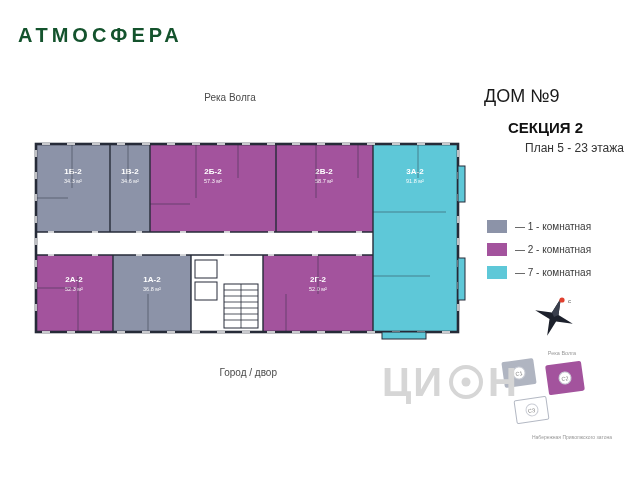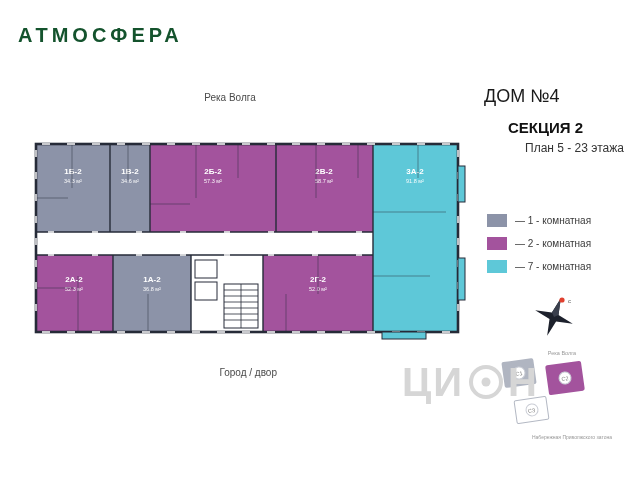--- a/index.html
+++ b/index.html
@@ -9,21 +9,21 @@
 
   .logo { left:18px; top:24px; font-size:20px; font-weight:700; letter-spacing:4px; color:#14532d; }
 
   .river-label { left:175px; top:92px; width:110px; text-align:center; font-size:10px; color:#4a4a4a; }
   .city-label  { left:167px; top:367px; width:110px; text-align:right; font-size:10px; color:#4a4a4a; }
 
   .house      { left:484px; top:86px;  font-size:18px; font-weight:400; color:#1a1a1a; }
   .section    { left:484px; top:119px; font-size:15px; font-weight:700; color:#111;margin-left:24px; }
   .plan-range { left:484px; top:141px; font-size:12px; color:#333;margin-left:41px; }
 
-  .legend { left:487px; top:214px; display:flex; flex-direction:column; gap:10px; }
+  .legend { left:487px; top:220px; display:flex; flex-direction:column; gap:10px; }
   .legend-item { display:flex; align-items:center; gap:8px; }
   .swatch { width:20px; height:13px; display:inline-block; }
   .legend-label { font-size:10px; color:#3a3a3a; white-space:nowrap; }
 
   .plan { left:28px; top:136px; }
   .plan text { font-family:"Liberation Sans", sans-serif; }
   .apt-id   { font-size:8px; font-weight:bold; fill:#fff; }
   .apt-area { font-size:5.5px; fill:#fff; opacity:.95; }
 
   .compass { left:528px; top:293px; }
@@ -33,35 +33,35 @@
   .mm-block { position:absolute; border-radius:2px; transform:rotate(-8deg); }
   .mm-c1 { left:11px; top:14px; width:32px; height:26px; }
   .mm-c2 { left:55px; top:17px; width:36px; height:30px; }
   .mm-c3 { left:23px; top:52px; width:33px; height:24px; border:1px solid #b4b9c4; }
   .mm-badge { position:absolute; left:50%; top:50%; transform:translate(-50%,-50%);
               width:13px; height:13px; border-radius:50%; background:#fff; border:1px solid #c9ccd4;
               display:flex; align-items:center; justify-content:center; font-size:5.5px; color:#777; }
   .mm-street { position:absolute; left:20px; right:0; top:88px; text-align:center; font-size:5px; color:#999; }
 
   .watermark { left:382px; top:362px; display:flex; align-items:center; gap:5px;
-               color:#d6d6d6; pointer-events:none; z-index:9;margin-left:20px; }
+               color:#d6d6d6; pointer-events:none; z-index:9; }
   .wm-text { font-size:40px; font-weight:700; letter-spacing:2px; line-height:1; }
   .wm-circle { width:34px; height:34px; border:4px solid #d6d6d6; border-radius:50%; position:relative; display:inline-block; }
   .wm-dot { position:absolute; left:50%; top:50%; transform:translate(-50%,-50%);
             width:9px; height:9px; border-radius:50%; background:#d6d6d6; }
 </style>
 </head>
 <body>
 
 <div class="abs logo">АТМОСФЕРА</div>
 
 <div class="abs river-label">Река Волга</div>
 <div class="abs city-label">Город / двор</div>
 
-<div class="abs house">ДОМ №4</div>
+<div class="abs house">ДОМ №9</div>
 <div class="abs section">СЕКЦИЯ 2</div>
 <div class="abs plan-range">План 5 - 23 этажа</div>
 
 <div class="abs legend">
   <div class="legend-item">
     <span class="swatch" style="background: rgb(140, 147, 168);"></span>
     <span class="legend-label">— 1 - комнатная</span>
   </div>
   <div class="legend-item">
     <span class="swatch" style="background: rgb(163, 83, 157);"></span>

